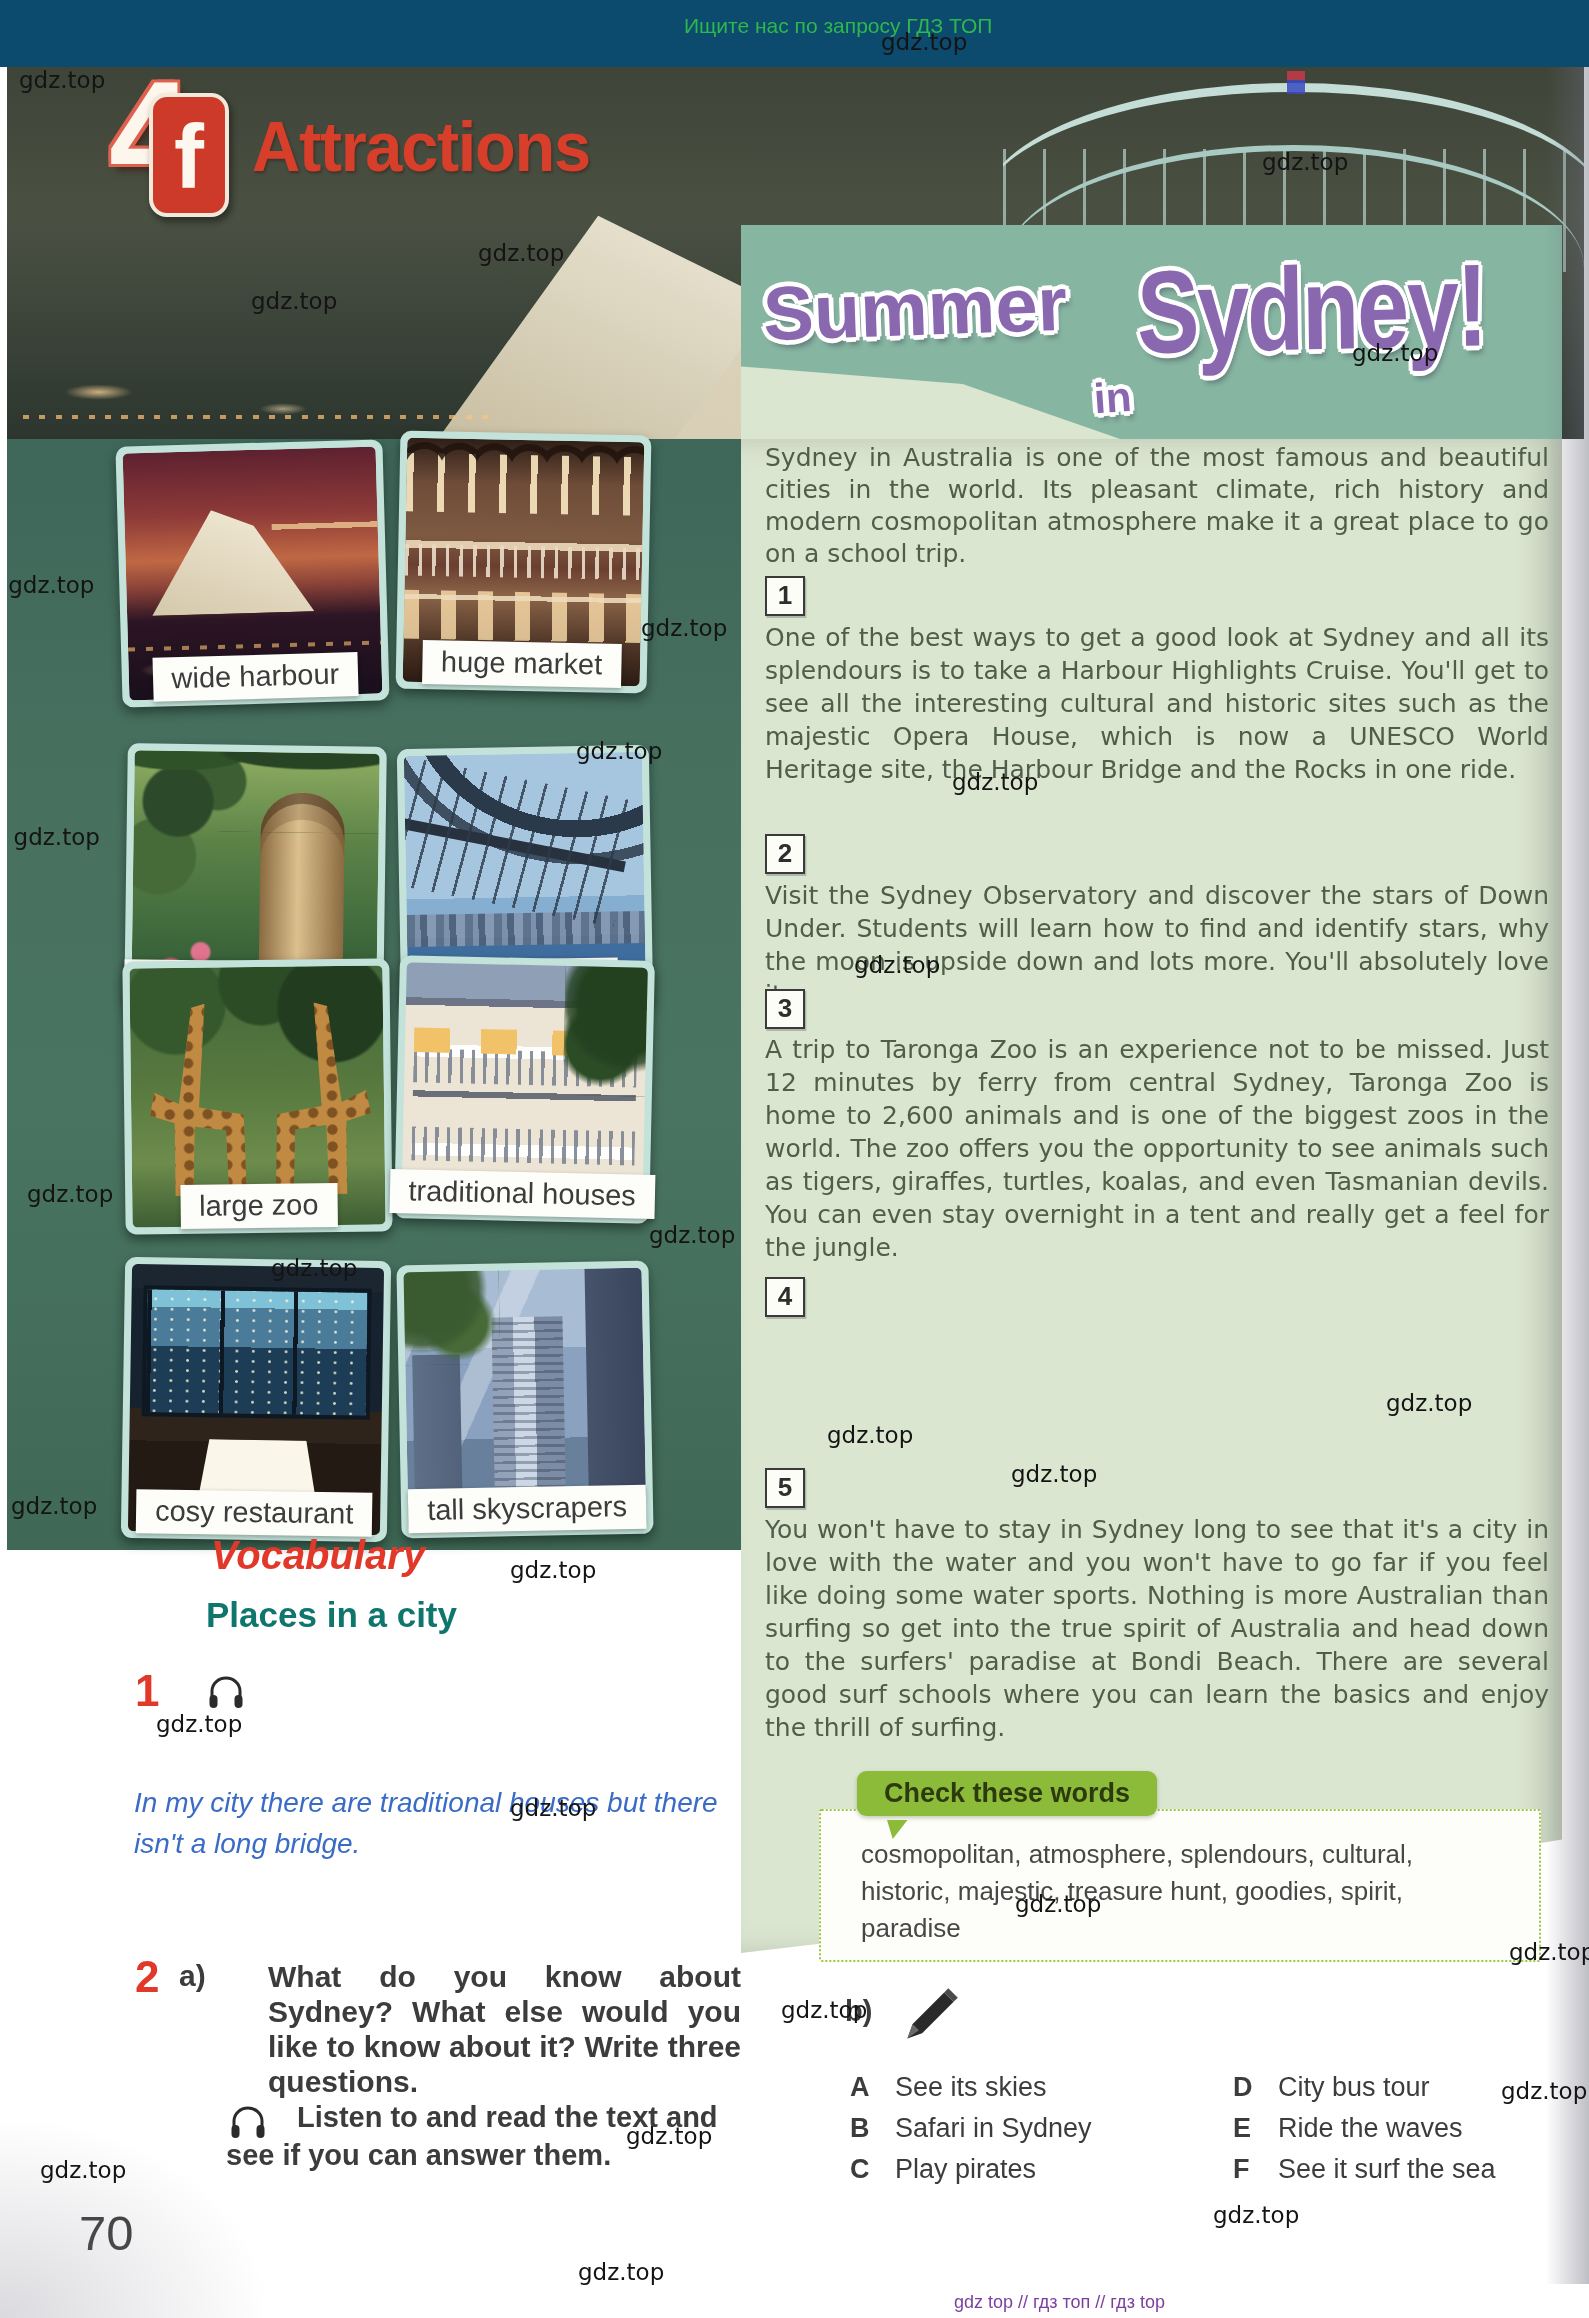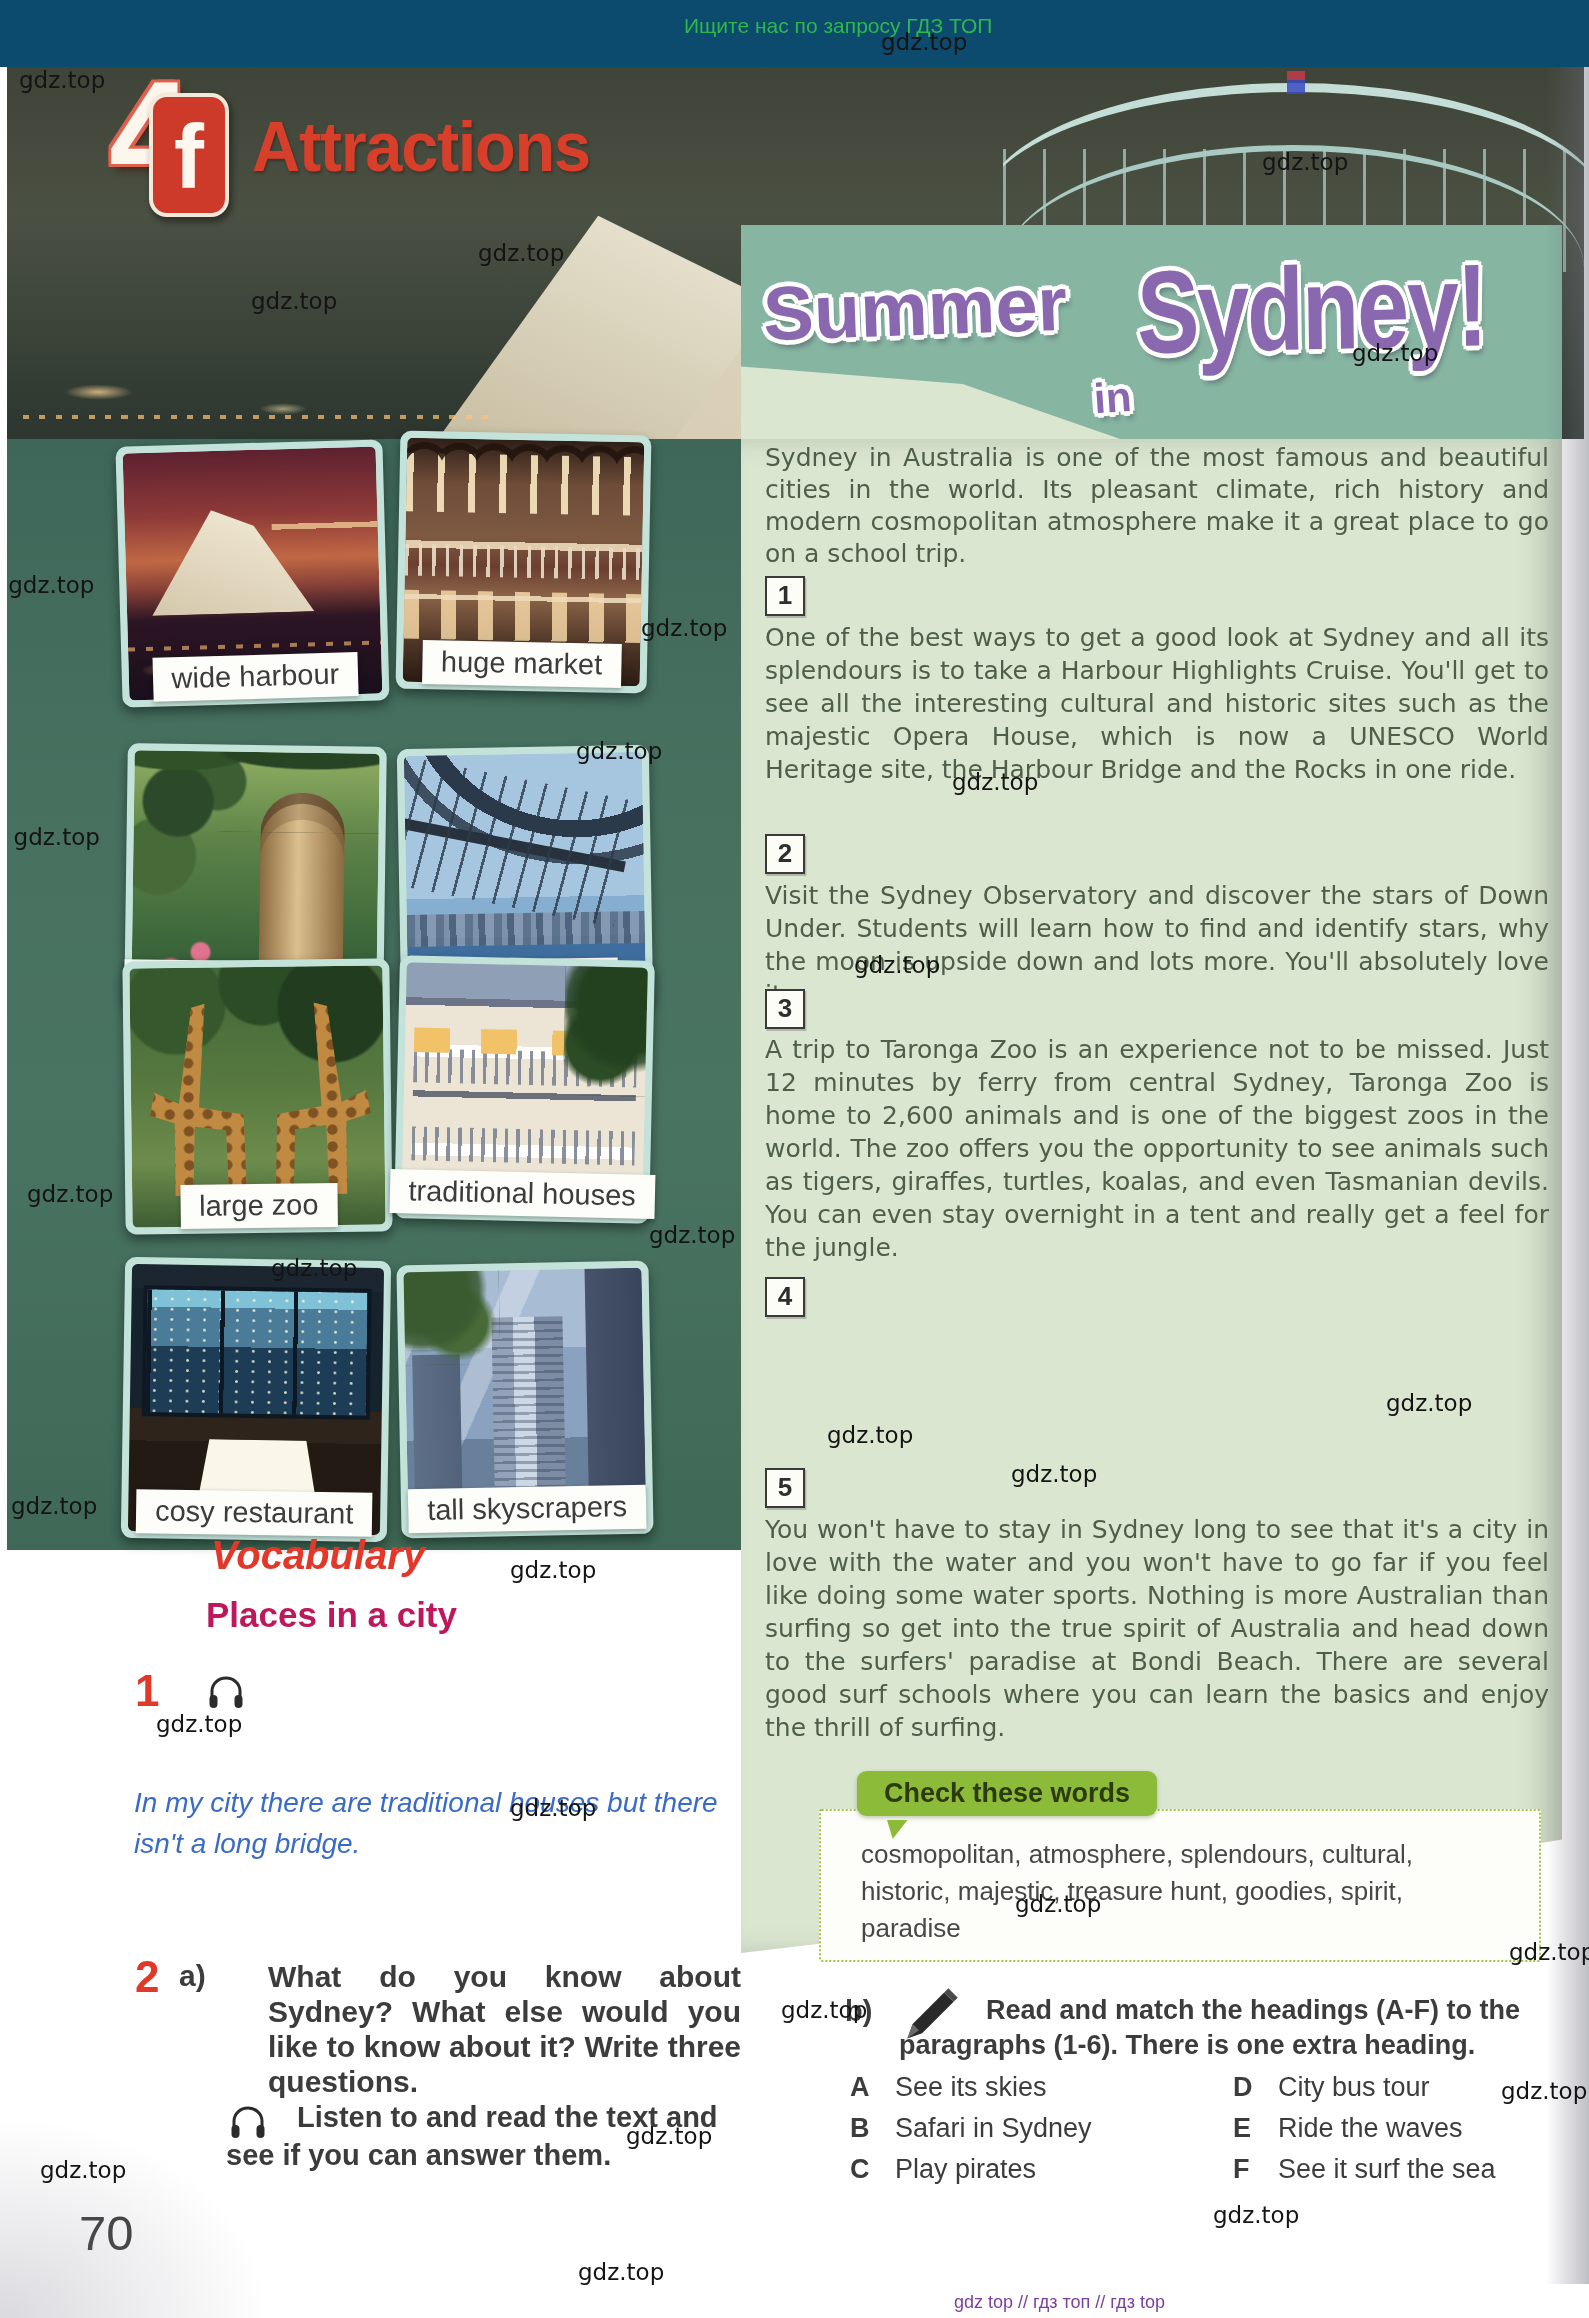--- a/index.html
+++ b/index.html
@@ -183,21 +183,21 @@
   
   .exb-label{position:absolute;left:845px;top:1995px;font-size:29px;font-weight:bold;color:#3c3c3c;}
   .pen{position:absolute;left:899px;top:1984px;width:63px;height:63px;}
   .exb-text{position:absolute;left:899px;top:1993px;width:659px;margin:0;font-size:27px;line-height:35px;
         font-weight:bold;color:#3c3c3c;text-indent:87px;}
   .heading-item{position:absolute;font-size:27px;color:#3c3c3c;}
   .heading-item b{display:inline-block;width:45px;font-weight:bold;}
 
   
   .voc-h{position:absolute;left:211px;top:1533px;font-size:40px;font-weight:bold;font-style:italic;color:#e2382a;}
-  .voc-sub{position:absolute;left:206px;top:1595px;font-size:35px;font-weight:bold;color:#be185d;}
+  .voc-sub{position:absolute;left:206px;top:1595px;font-size:35px;font-weight:bold;color:#0f766e;}
   .ex-num{position:absolute;font-size:44px;font-weight:bold;color:#e2382a;}
   .hp{position:absolute;width:40px;height:40px;}
   .ex1-text{position:absolute;left:205px;top:1670px;width:538px;margin:0;font-size:29px;line-height:38px;
         font-weight:bold;color:#3c3c3c;text-align:justify;text-indent:63px;}
   .example{position:absolute;left:134px;top:1782px;width:591px;margin:0;font-size:28px;line-height:41px;
         font-style:italic;color:#3a6bc7;}
   .rl-h{position:absolute;left:199px;top:1884px;font-size:40px;font-weight:bold;font-style:italic;color:#e2382a;}
   .ex2a-label{position:absolute;left:179px;top:1959px;font-size:30px;font-weight:bold;color:#3c3c3c;}
   .ex2a-text{position:absolute;left:268px;top:1959px;width:473px;margin:0;font-size:30px;line-height:35px;
         font-weight:bold;color:#3c3c3c;text-align:justify;}
@@ -290,21 +290,20 @@
   <div class="check-tab" data-name="check-these-words-tab">Check these words</div>
   <div class="check-tail" data-name="check-these-words-tab-tail"></div>
   <p class="check-words" data-name="check-words-list">cosmopolitan, atmosphere, splendours, cultural, historic, majestic, treasure hunt, goodies, spirit, paradise</p>
 
   <span class="exb-label" data-name="exercise-b-label">b)</span>
   <svg class="pen" data-name="pen-icon" viewBox="0 0 60 60">
     <path d="M8 52 L13 38 L43 8 L52 17 L22 47 Z" fill="#2a2a2a"></path>
     <path d="M8 52 L13 38 L19 44 Z" fill="#6a6a6a"></path>
     <path d="M43 8 L47 4 L56 13 L52 17 Z" fill="#4a4a4a"></path>
   </svg>
-  <p class="exb-text" data-name="exercise-b-instruction">Read and match the headings (A-F) to the paragraphs (1-6). There is one extra heading.</p>
 
   <div class="heading-item" style="left:850px;top:2072px;" data-name="heading-option-a">
     <b data-name="heading-letter">A</b><span data-name="heading-text">See its skies</span>
   </div>
   <div class="heading-item" style="left:850px;top:2113px;" data-name="heading-option-b">
     <b data-name="heading-letter">B</b><span data-name="heading-text">Safari in Sydney</span>
   </div>
   <div class="heading-item" style="left:850px;top:2154px;" data-name="heading-option-c">
     <b data-name="heading-letter">C</b><span data-name="heading-text">Play pirates</span>
   </div>

